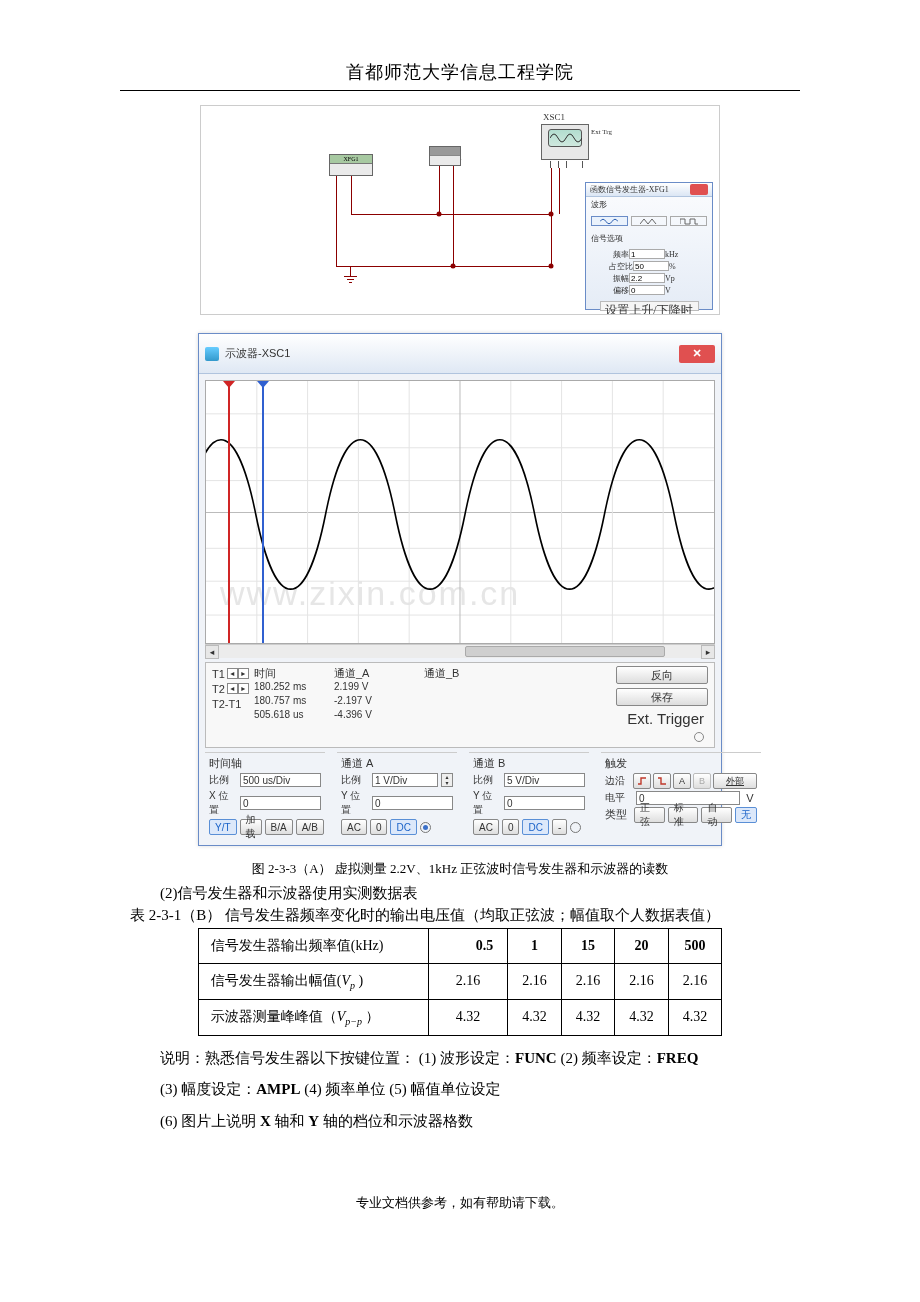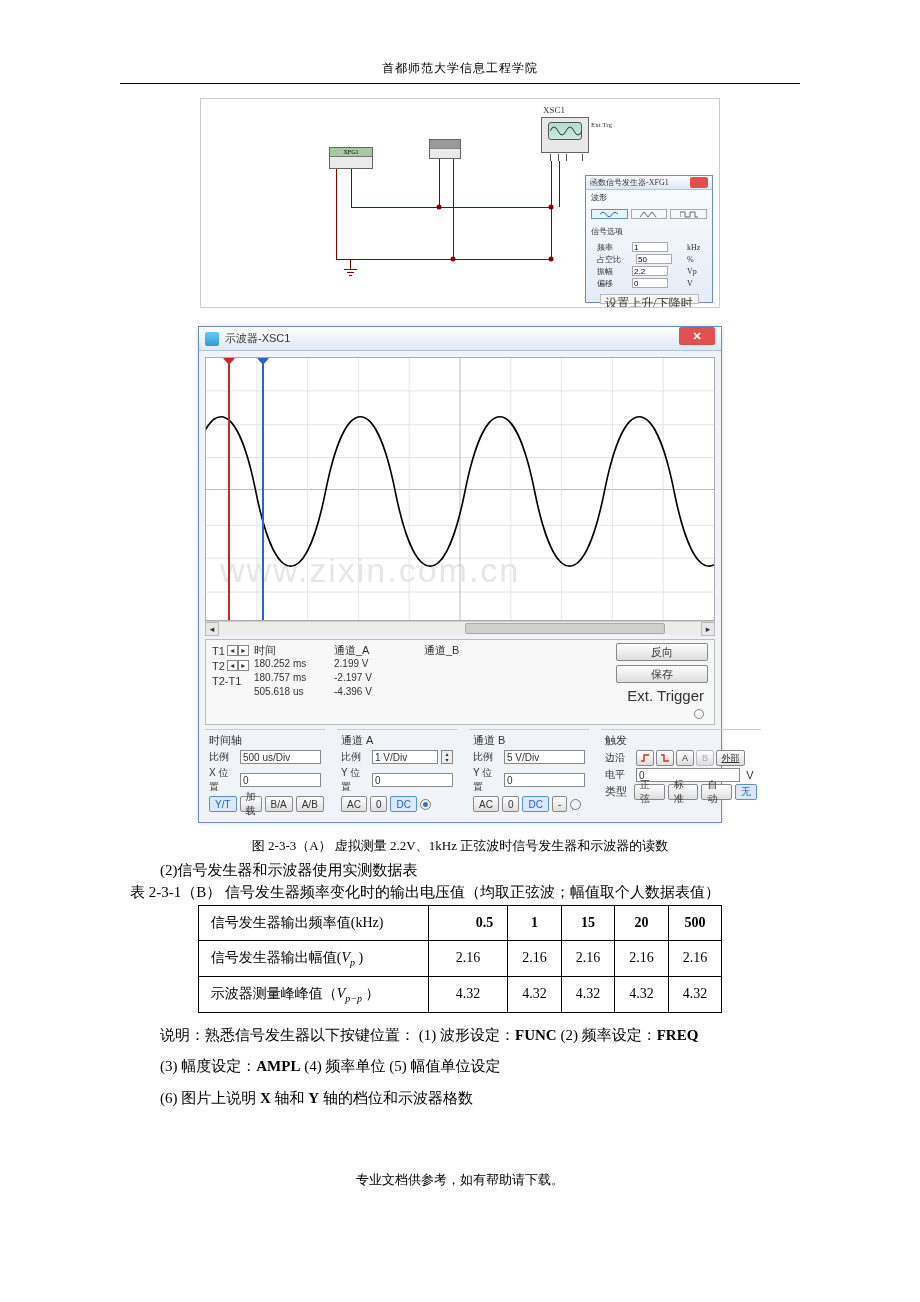--- a/index.html
+++ b/index.html
@@ -7,21 +7,21 @@
     background: #fff;
     font-family: "SimSun", "宋体", serif;
     font-size: 14px;
     color: #000;
     width: 920px;
     margin: 0 auto;
     padding: 60px 0 40px;
   }
   .page-header {
     text-align: center;
-    font-size: 12px;
+    font-size: 18px;
     margin-bottom: 6px;
     letter-spacing: 1px;
   }
   .hr-top { border: none; border-top: 1px solid #000; margin: 0 120px 14px; }
   .page-footer { text-align: center; font-size: 13px; margin-top: 60px; }
 
   
   .fig1 {
     width: 520px; height: 210px;
     margin: 0 auto 18px;
@@ -68,38 +68,38 @@
   .fig1 .funcgen .tb {
     height: 14px; background: linear-gradient(#fff,#dbe6f4);
     border-bottom: 1px solid #b0c4de;
     display: flex; align-items: center; padding: 0 4px;
     justify-content: space-between;
   }
   .fig1 .funcgen .tb .x { width: 18px; height: 11px; background: #e05050; border-radius: 2px; }
   .fig1 .funcgen .sect { padding: 2px 5px; }
   .fig1 .funcgen .wave-btns { display: flex; gap: 3px; margin: 2px 0 3px; }
   .fig1 .funcgen .wave-btns span { flex: 1; height: 10px; border: 1px solid #aaa; display: flex; align-items: center; justify-content: center; }
-  .fig1 .funcgen .row { display: flex; justify-content: space-between; align-items: center; height: 12px; margin-left: 6px; }
+  .fig1 .funcgen .row { display: flex; justify-content: center; align-items: center; height: 12px; }
   .fig1 .funcgen .row input { width: 36px; height: 10px; font-size: 8px; border: 1px solid #aaa; padding: 0 1px; }
   .fig1 .funcgen .row .unit { width: 20px; text-align: left; }
   .fig1 .funcgen .time-btn { margin: 3px auto; width: 99px; height: 10px; border: 1px solid #bbb; font-size: 12px; text-align: center; background: #f5f5f5; }
   .fig1 .funcgen .bottom { display: flex; justify-content: space-between; padding: 1px 10px; }
 
   
   .oscwin {
     width: 524px; margin: 0 auto 10px;
     border: 1px solid #6a8cc7;
     box-shadow: 0 0 4px rgba(0,0,0,0.15);
     font-family: "Microsoft YaHei", Arial, sans-serif;
     font-size: 11px; color: #333;
     background: #f0f3f8;
   }
   .oscwin .tb {
-    height: 24px; background: linear-gradient(#fff,#dfe8f4);
-    display: flex; 
+    height: 40px; background: linear-gradient(#fff,#dfe8f4);
+    display: flex; align-items: center;
     padding: 0 6px; justify-content: space-between;
     border-bottom: 1px solid #b0c4de;
   }
   .oscwin .tb .l { display: flex; align-items: center; gap: 6px; }
   .oscwin .tb .ico { width: 14px; height: 14px; background: linear-gradient(#6cf,#39c); border-radius: 2px; }
   .oscwin .tb .x { width: 36px; height: 18px; background: #e05050; border-radius: 2px; display: flex; align-items: center; justify-content: center; color: #fff; font-weight: bold; }
   .oscwin .body { padding: 6px; }
   .oscwin .screen {
     height: 264px; background: #fff; border: 1px solid #aaa;
     position: relative; overflow: hidden;
@@ -471,21 +471,21 @@
                   <path d="M1 8 L4 8 L4 2 L9 2" fill="none" stroke="#c0392b" stroke-width="1.4"></path>
                 </svg>
               </span>
             <span class="eb">
                 <svg width="10" height="10" viewBox="0 0 10 10">
                   <path d="M1 2 L4 2 L4 8 L9 8" fill="none" stroke="#c0392b" stroke-width="1.4"></path>
                 </svg>
               </span>
             <span class="eb">A</span>
             <span class="eb dim">B</span>
-            <span class="eb" style="width:29px;text-decoration:underline;">外部</span>
+            <span class="eb" style="width:44px;text-decoration:underline;">外部</span>
           </span>
         </div>
         <div class="field">
             <span class="lbl">电平</span>
             <span class="inp">0</span>
             <span style="width:14px;text-align:center;">V</span>
           </div>
         <div class="btn-row">
           <span class="lbl" style="width:28px;">类型</span>
           <span class="b">正弦</span>

